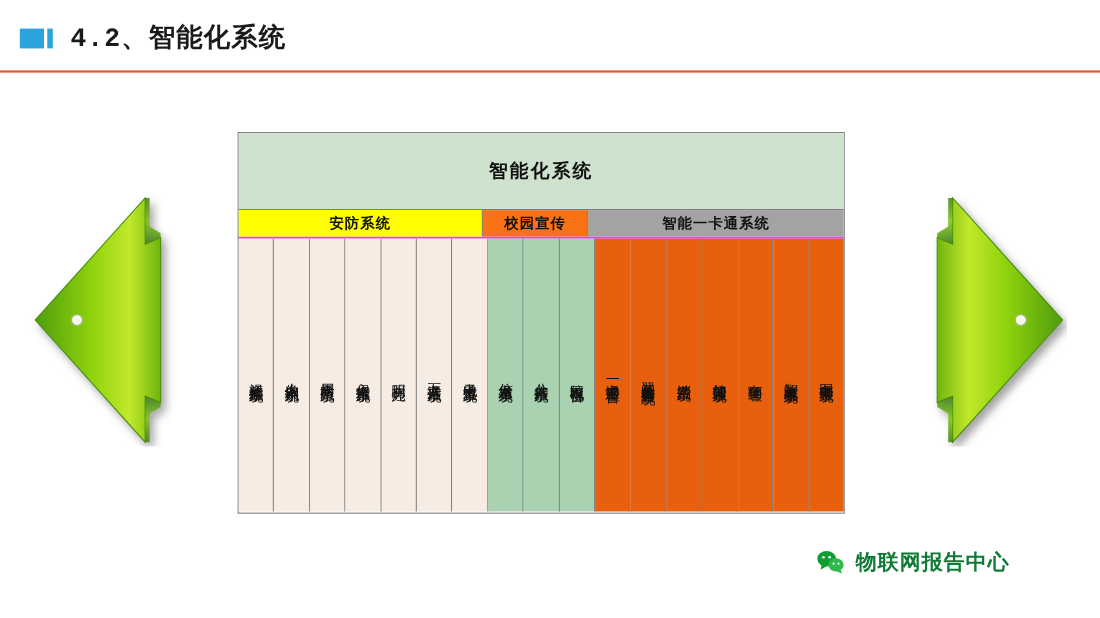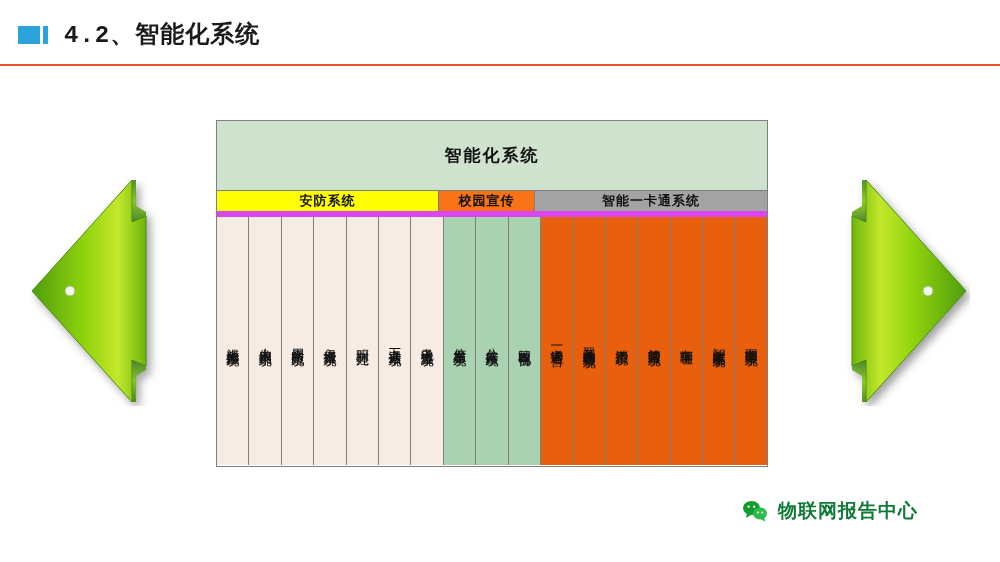--- a/index.html
+++ b/index.html
@@ -84,21 +84,21 @@
     justify-content: center;
     font-size: 17px;
     font-weight: bold;
     color: #111;
     letter-spacing: 2px;
     box-sizing: border-box;
   }
   #group-row {
     display: flex;
     height: 26px;
-    border-bottom: 6px solid #d946ef;
+    border-bottom: 2px solid #d946ef;
     box-sizing: border-box;
   }
   .group-cell {
     display: flex;
     align-items: center;
     justify-content: center;
     font-size: 13px;
     font-weight: bold;
     color: #111;
     letter-spacing: 1px;

